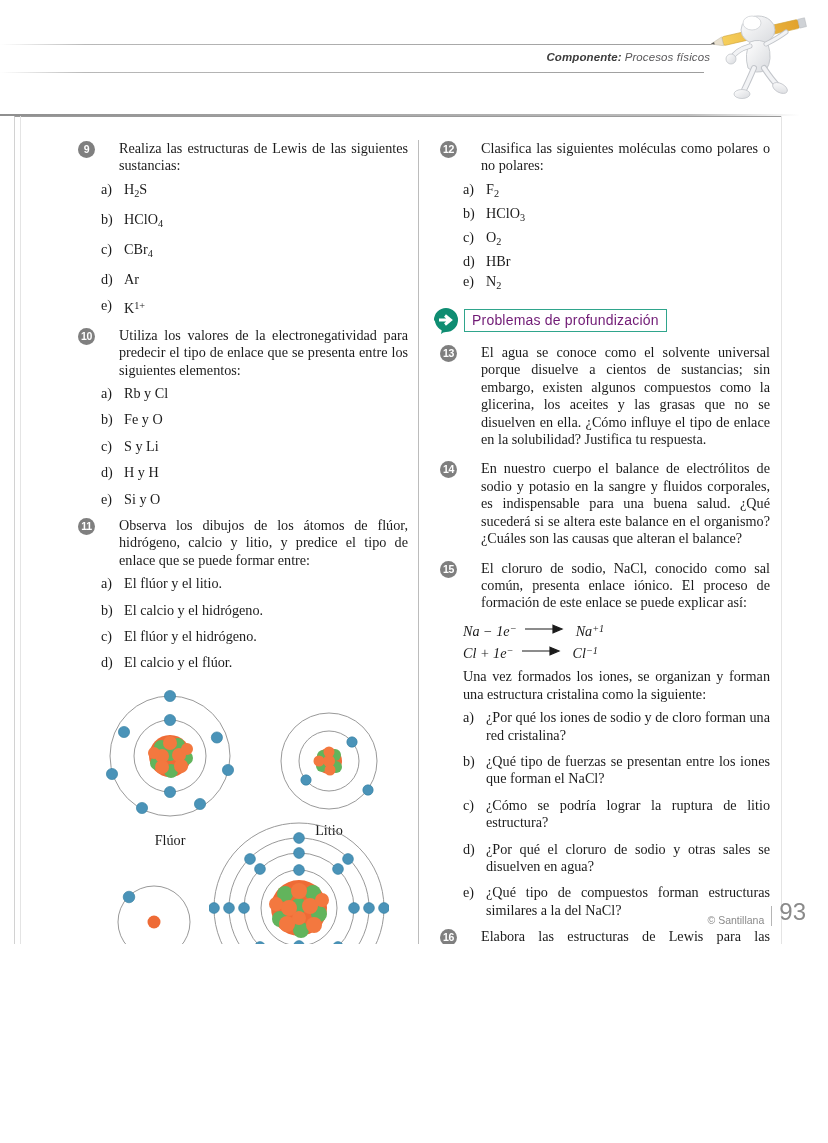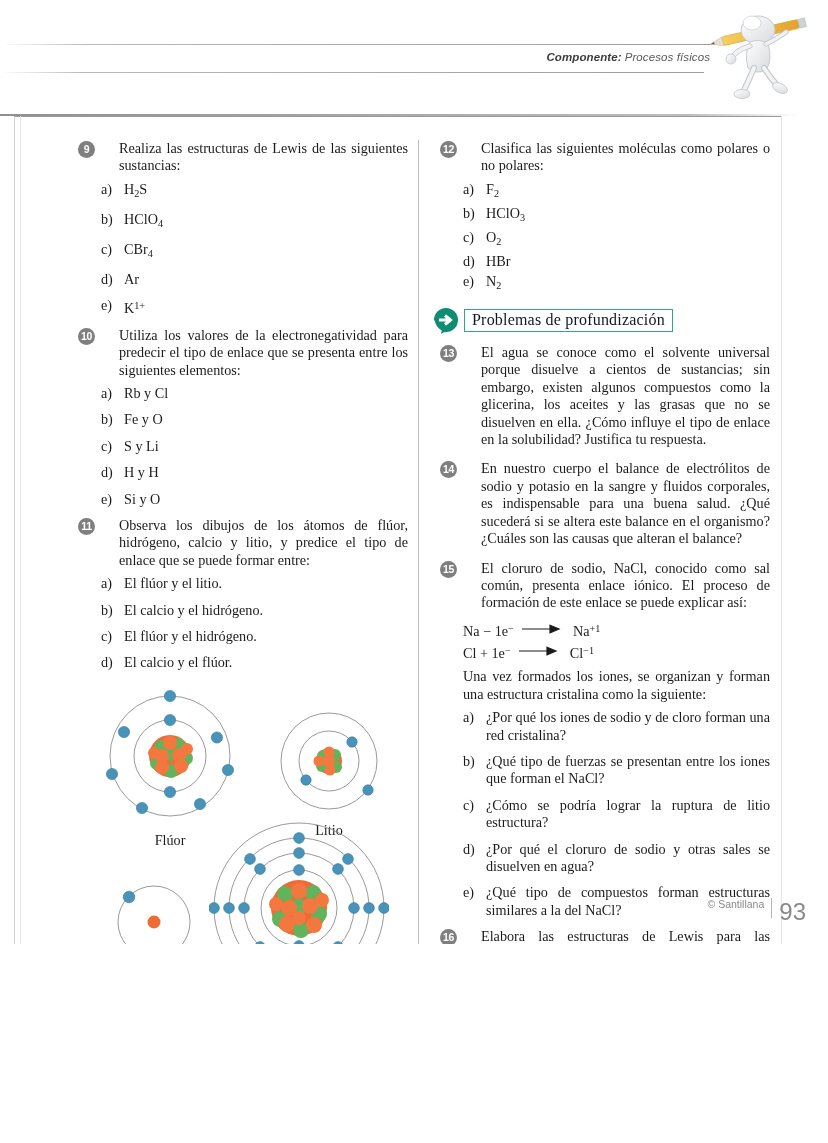--- a/index.html
+++ b/index.html
@@ -168,20 +168,21 @@
     color: #1b1b1b;
     text-align: justify;
     margin-top: 5px;
   }
   .eq {
     margin-left: 23px;
     font-size: 14.2px;
     line-height: 20px;
     color: #1b1b1b;
     white-space: nowrap;
+    font-style: italic;
   }
   .eq .arrow {
     display: inline-block;
     vertical-align: 2px;
     margin: 0 5px;
   }
 
   
   .section-head {
     position: relative;
@@ -197,23 +198,23 @@
   }
   .section-box {
     position: absolute;
     left: 24px;
     top: 1px;
     border: 1px solid #2fa58c;
     padding: 1px 7px 2px 7px;
     background: #ffffff;
   }
   .section-title {
-    font-family: Liberation Serif, serif;
-    font-size: 16px;
-    color: #0f172a;
+    font-family: Liberation Sans, sans-serif;
+    font-size: 14px;
+    color: #701a75;
     letter-spacing: .2px;
     white-space: nowrap;
   }
 
   
   .atoms { position: relative; margin-top: 14px; height: 400px; }
   .atom { position: absolute; text-align: center; }
   .atom-caption {
     font-size: 14.2px;
     color: #1b1b1b;
@@ -223,21 +224,21 @@
   .atom-litio     { left: 196px; top: 20px; }
   .atom-hidrogeno { left: 30px;  top: 190px; }
   .atom-calcio    { left: 131px; top: 132px; }
 
   
   .footer {
     position: absolute;
     right: 22px;
     bottom: 18px;
     display: flex;
-    align-items: flex-start;
+    align-items: flex-end;
     gap: 7px;
     font-family: "Liberation Sans", sans-serif;
     color: #8a8a8a;
   }
   .footer-copy { font-size: 10.5px; }
   .footer-sep  { width: 1px; height: 20px; background: #b5b5b5; }
   .footer-page { font-size: 24px; color: #8a8a8a; }
 </style>
 </head>
 <body>

